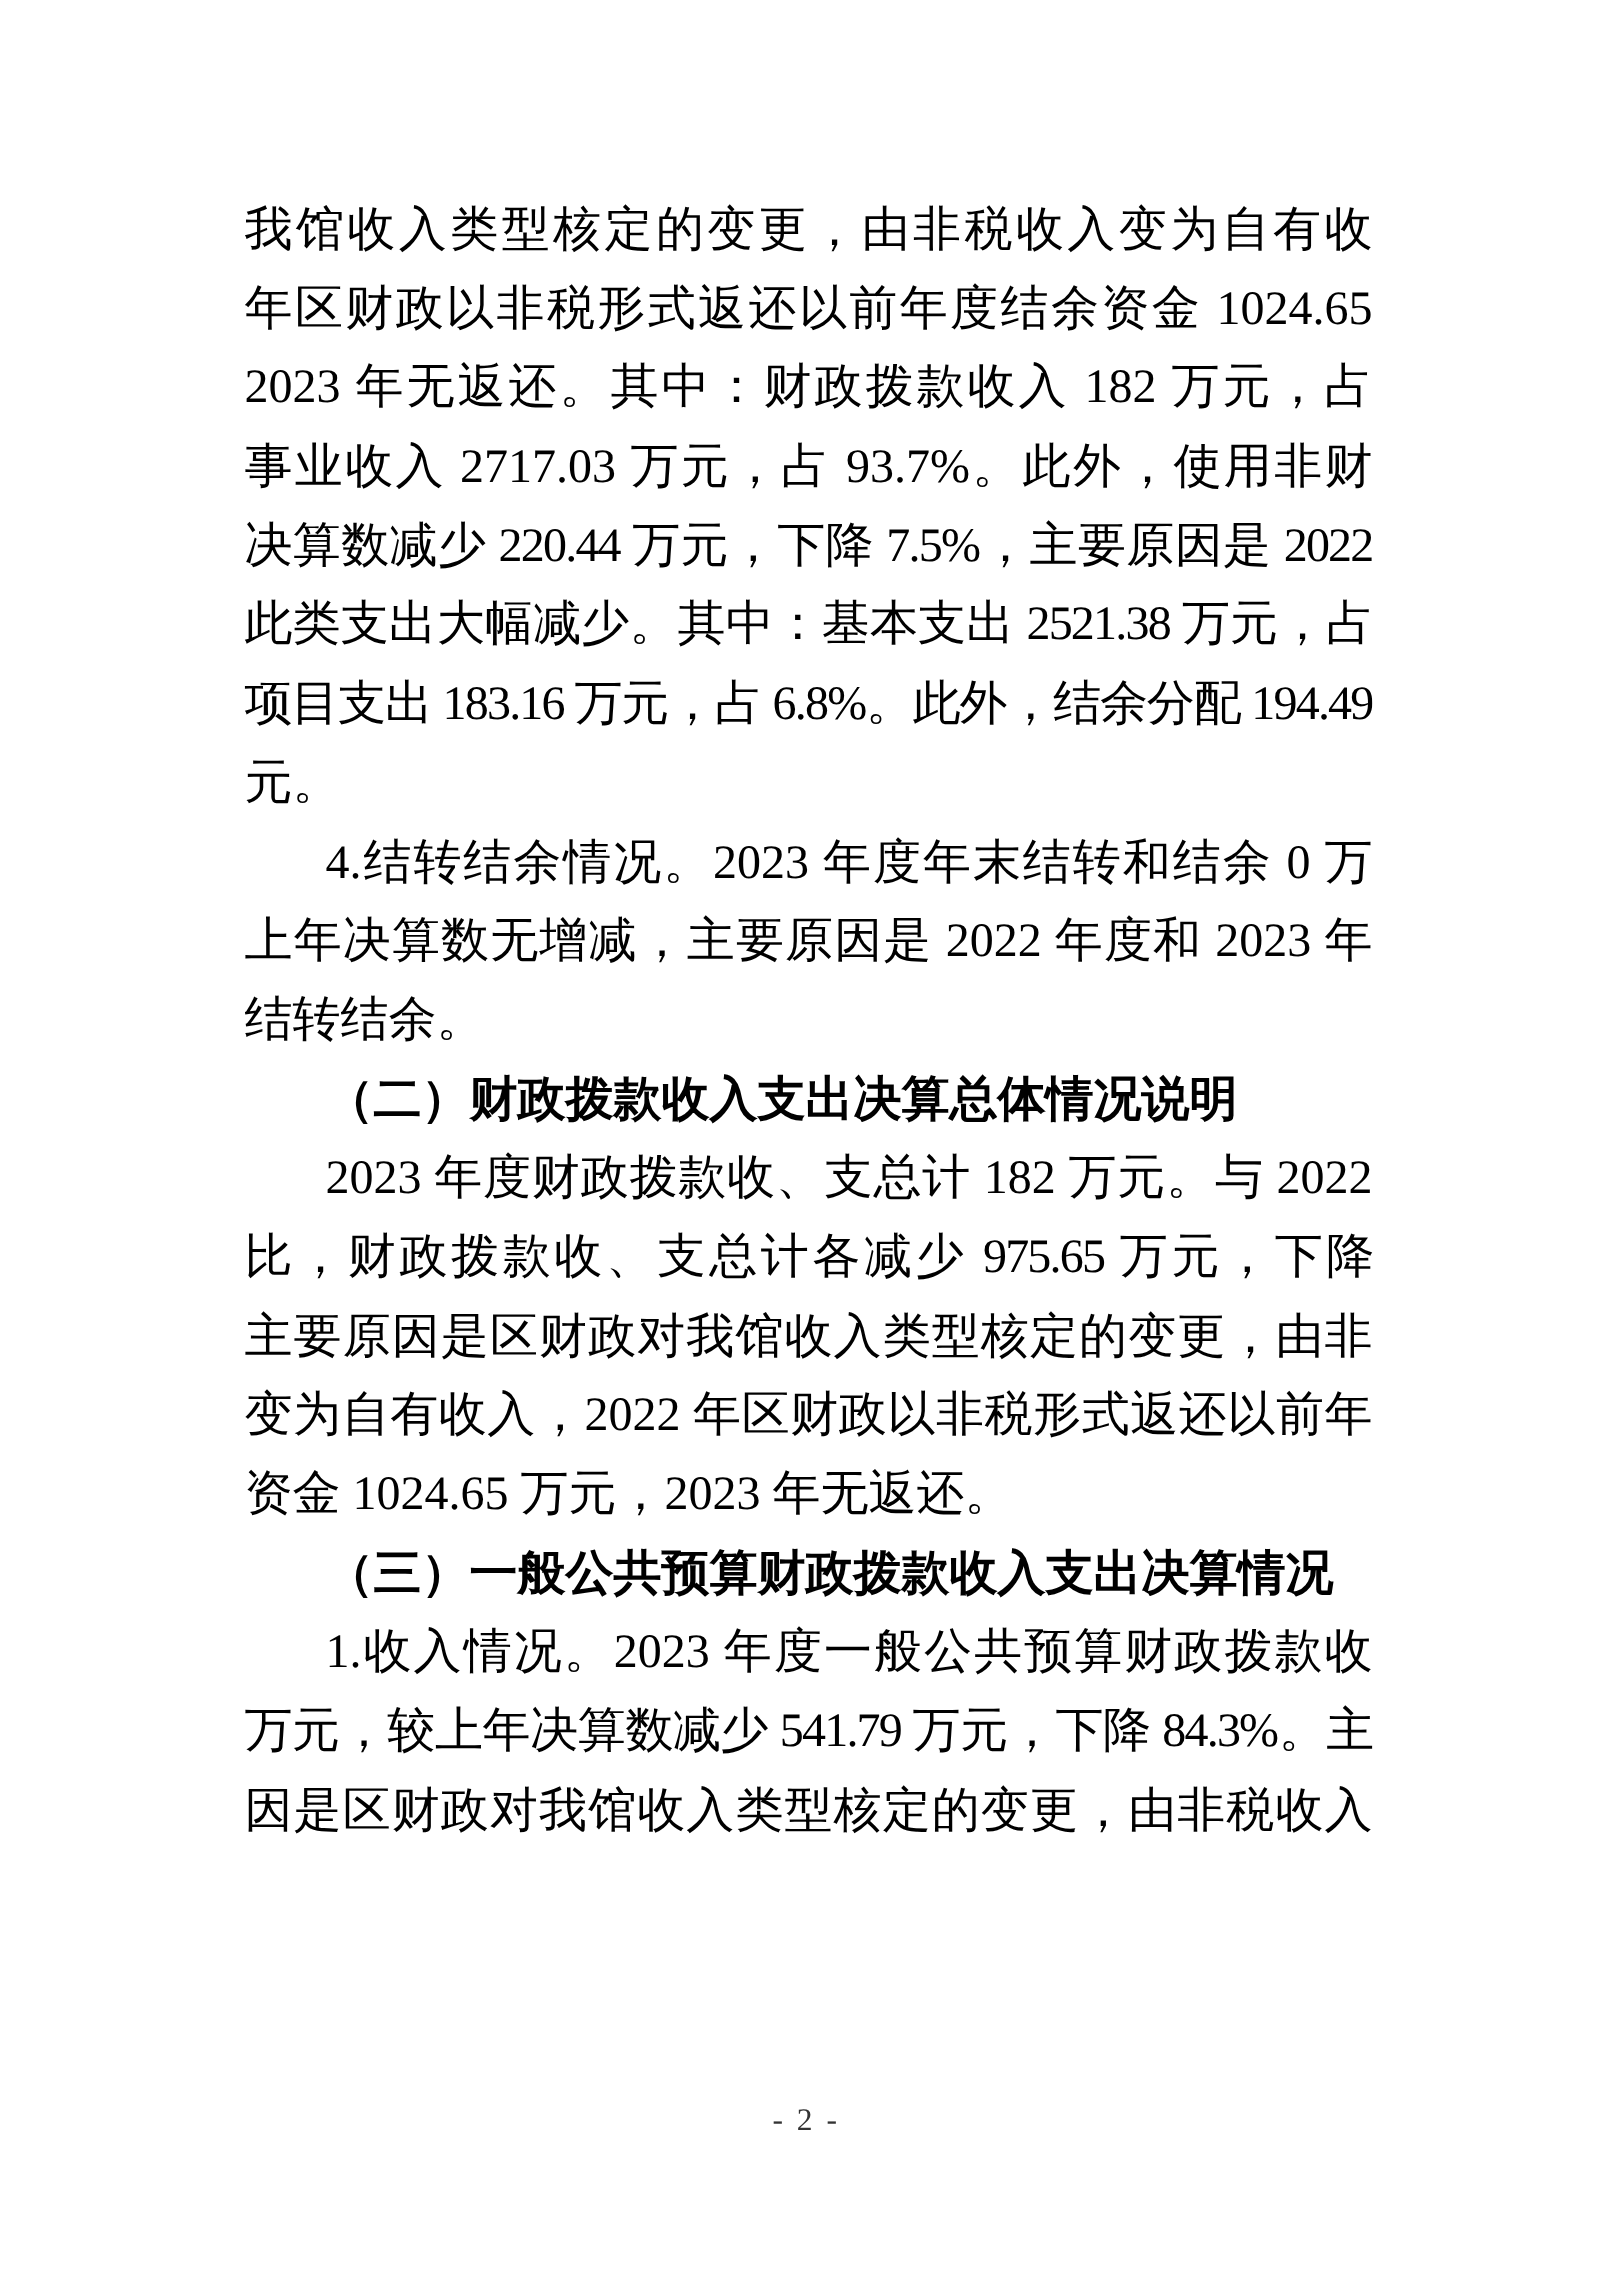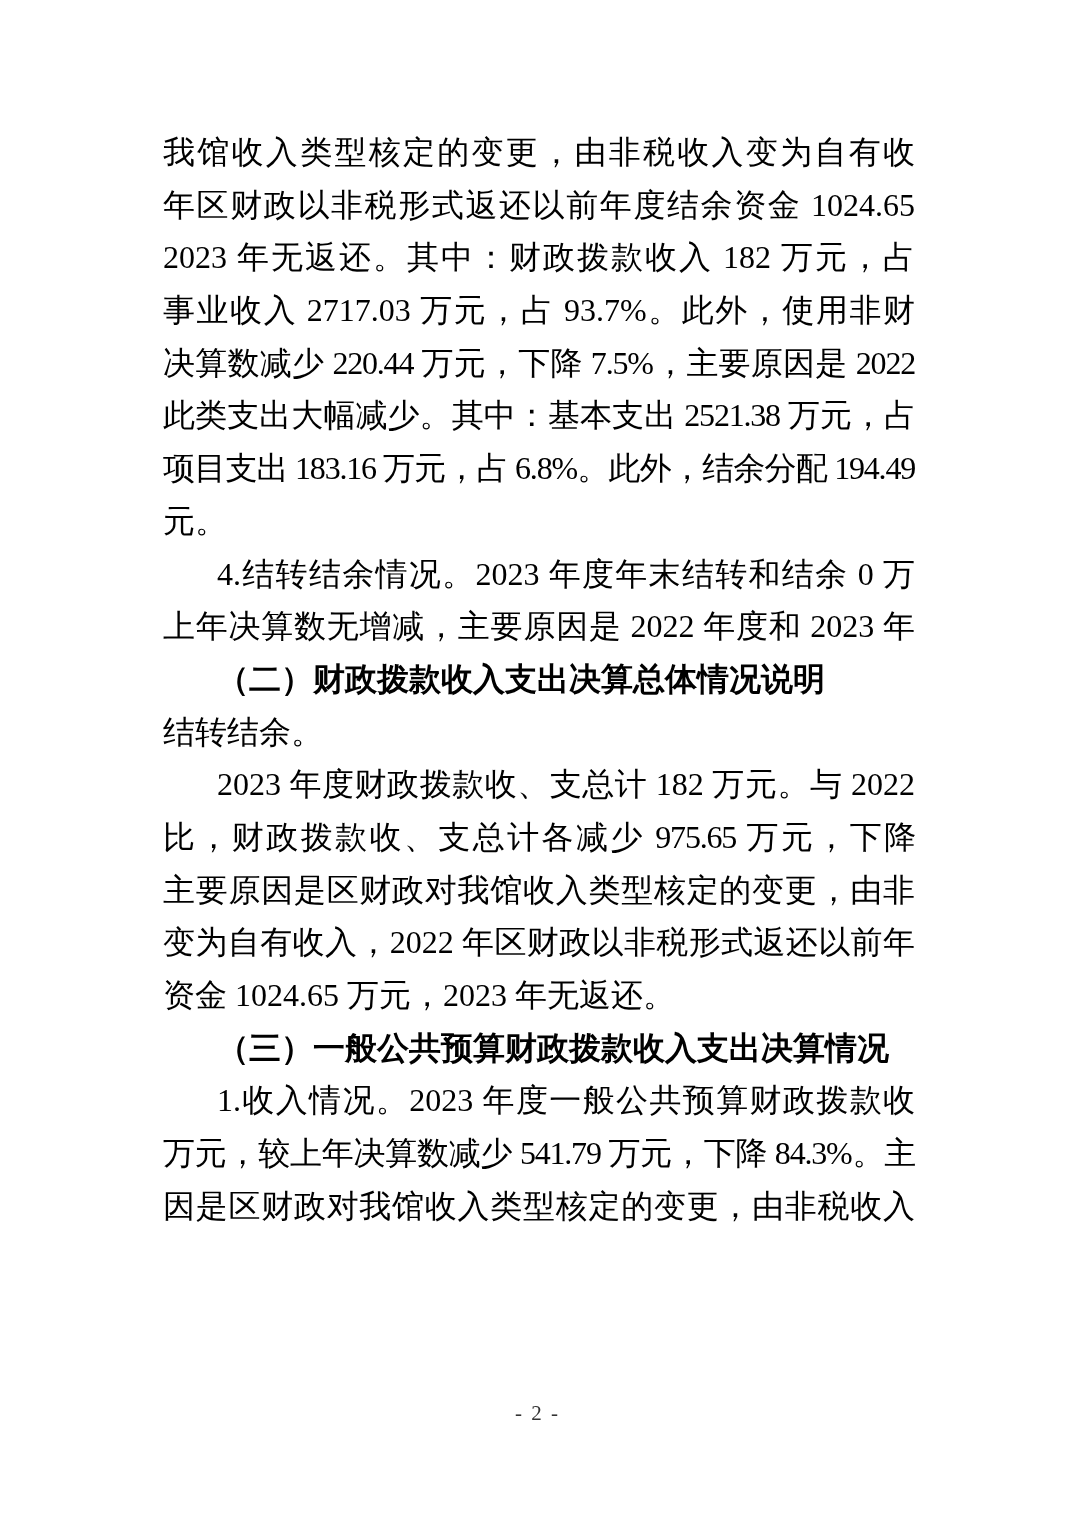--- a/index.html
+++ b/index.html
@@ -66,22 +66,22 @@
   <div class="line justify">我馆收入类型核定的变更，由非税收入变为自有收入，2022</div>
       <div class="line justify">年区财政以非税形式返还以前年度结余资金 1024.65 万元，</div>
       <div class="line justify">2023 年无返还。其中：财政拨款收入 182 万元，占 6.3%；</div>
       <div class="line justify">事业收入 2717.03 万元，占 93.7%。此外，使用非财政拨款</div>
       <div class="line justify tight">决算数减少 220.44 万元，下降 7.5%，主要原因是 2022 年我</div>
       <div class="line justify tight">此类支出大幅减少。其中：基本支出 2521.38 万元，占 93.2%；</div>
       <div class="line justify tight">项目支出 183.16 万元，占 6.8%。此外，结余分配 194.49 万</div>
       <div class="line">元。</div>
       <div class="line indent justify">4.结转结余情况。2023 年度年末结转和结余 0 万元，较</div>
       <div class="line justify">上年决算数无增减，主要原因是 2022 年度和 2023 年度均无</div>
+      <div class="line">结转结余。</div>
       <div class="line indent bold">（二）财政拨款收入支出决算总体情况说明</div>
-      <div class="line">结转结余。</div>
       <div class="line indent justify">2023 年度财政拨款收、支总计 182 万元。与 2022 年相</div>
       <div class="line justify tight">比，财政拨款收、支总计各减少 975.65 万元，下降 84.3%。</div>
       <div class="line justify">主要原因是区财政对我馆收入类型核定的变更，由非税收入</div>
       <div class="line justify">变为自有收入，2022 年区财政以非税形式返还以前年度结余</div>
       <div class="line">资金 1024.65 万元，2023 年无返还。</div>
       <div class="line indent bold">（三）一般公共预算财政拨款收入支出决算情况说明</div>
       <div class="line indent justify">1.收入情况。2023 年度一般公共预算财政拨款收入 182</div>
       <div class="line justify tight">万元，较上年决算数减少 541.79 万元，下降 84.3%。主要原</div>
       <div class="line justify">因是区财政对我馆收入类型核定的变更，由非税收入变为自</div>
     </div>

